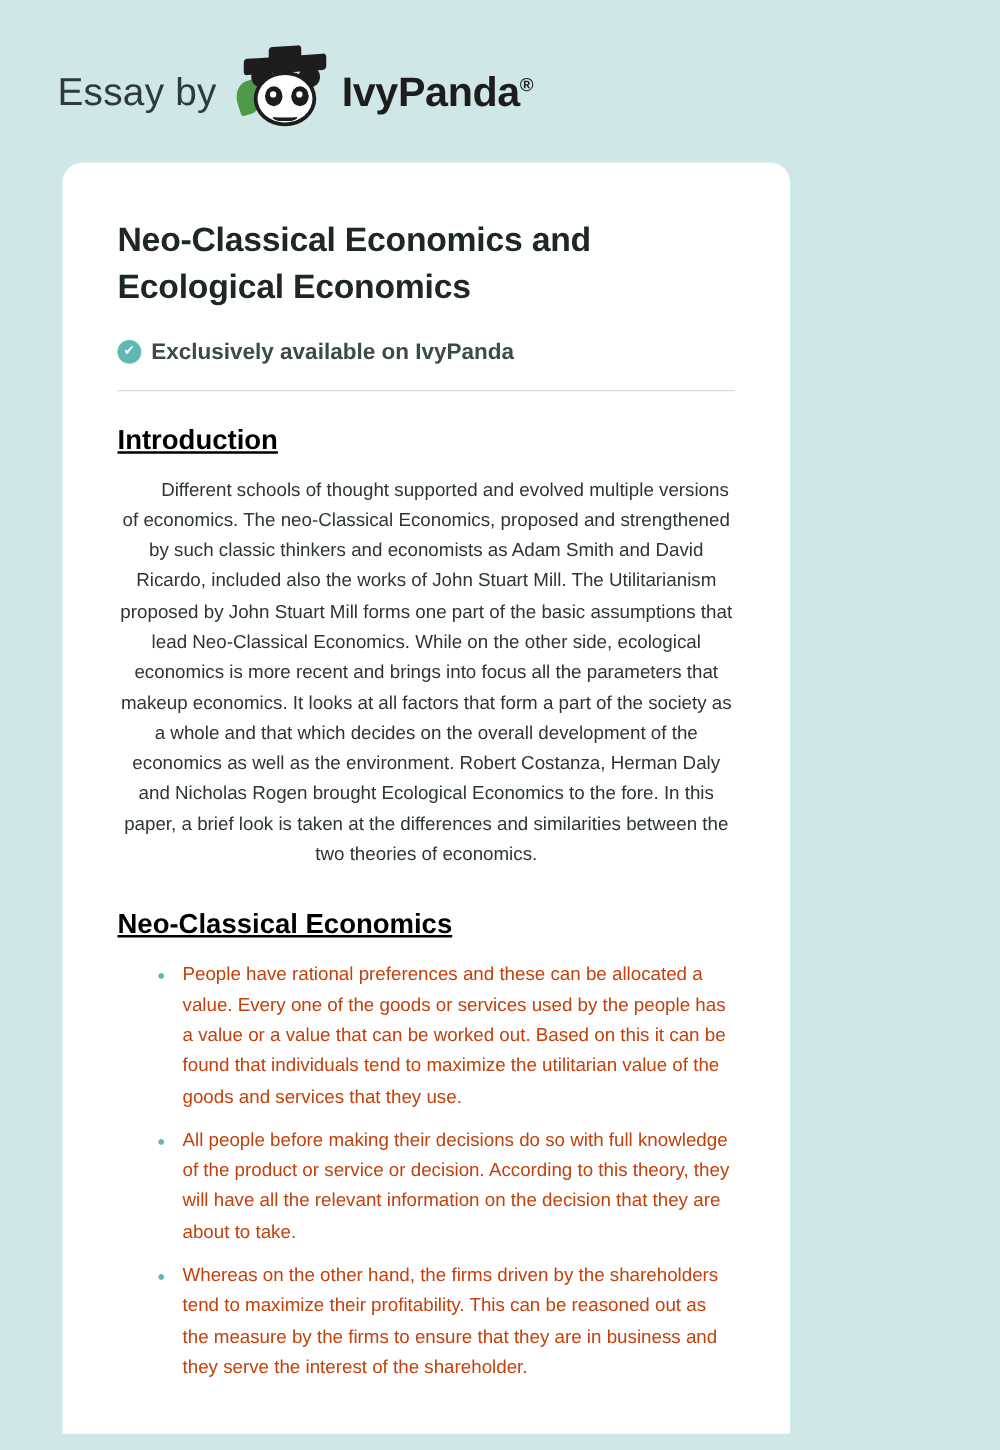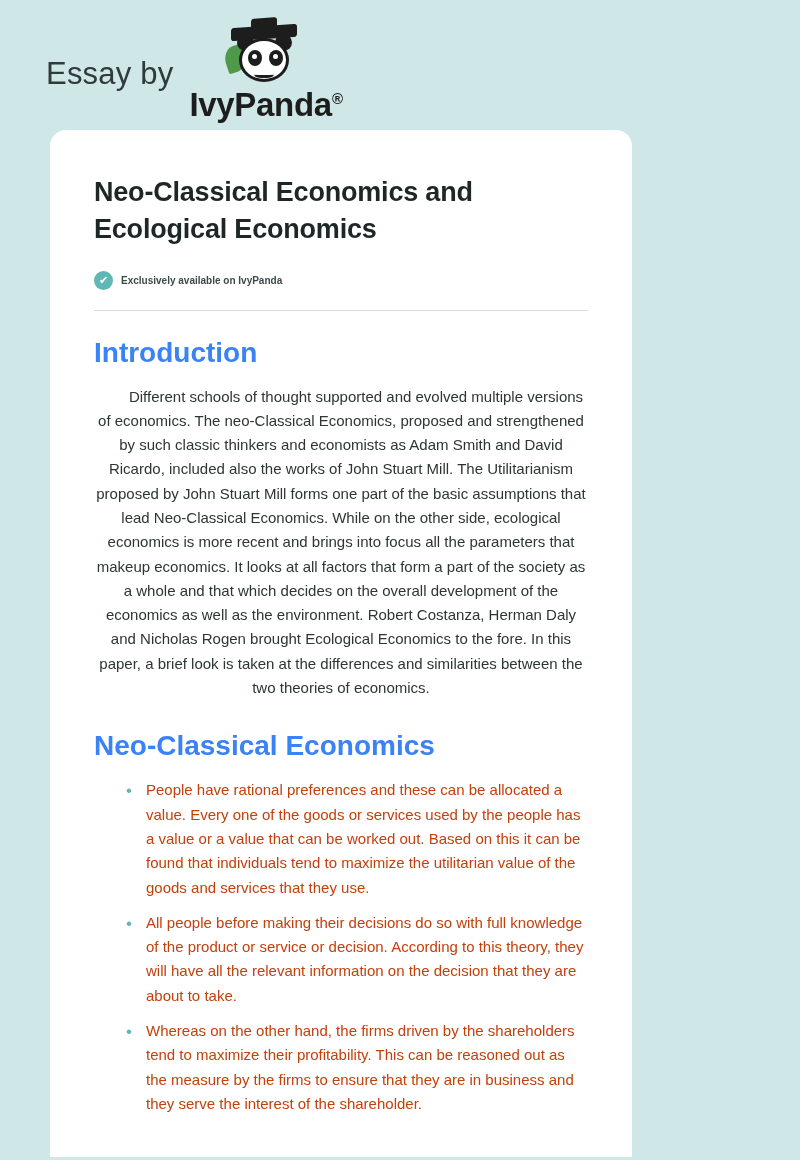--- a/index.html
+++ b/index.html
@@ -27,21 +27,20 @@
   .brand-essay {
     font-size: 31px;
     color: #2f3b3b;
     letter-spacing: .2px;
     font-weight: 400;
   }
   .brand-logo {
     display: flex;
     align-items: center;
     margin-left: 14px;
-    flex-direction: column;
   }
   .panda-mark {
     width: 84px;
     height: 62px;
     position: relative;
     flex: none;
   }
   .panda-leaf {
     position: absolute;
     left: 2px;
@@ -160,34 +159,35 @@
     height: 19px;
     border-radius: 50%;
     background: #5fb8b4;
     color: #fff;
     font-size: 11px;
     line-height: 19px;
     text-align: center;
     flex: none;
   }
   .badge-text {
-    font-size: 10px;
+    font-size: 18px;
     font-weight: bold;
     color: #3d4a4a;
   }
   .rule {
     border: 0;
     border-top: 1px solid #d9dcdc;
     margin: 0 0 26px 0;
   }
   h2.section {
-    font-size: 28px;
-    font-weight: bold;
-    color: #3b82f6;
+    font-size: 22px;
+    font-weight: bold;
+    color: #000000;
     margin: 0 0 16px 0;
+    text-decoration: underline;
   }
   h2.section.spaced { margin-top: 30px; }
   p.body {
     font-size: 15px;
     line-height: 1.62;
     color: #2d3535;
     margin: 0 0 14px 0;
     text-align: center;
   }
   p.body.indent { text-indent: 30px; }

